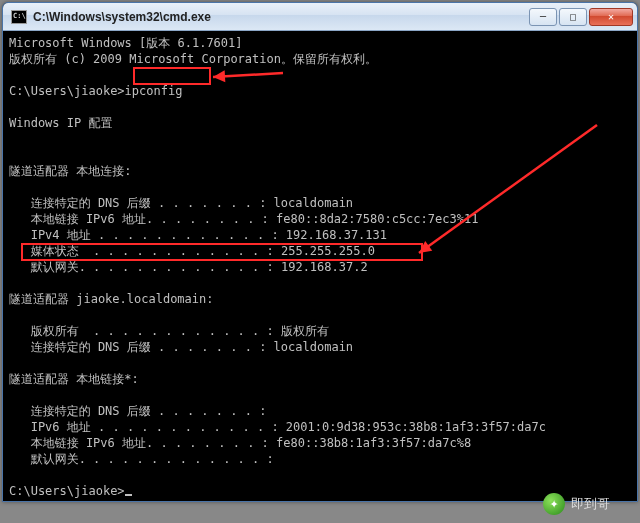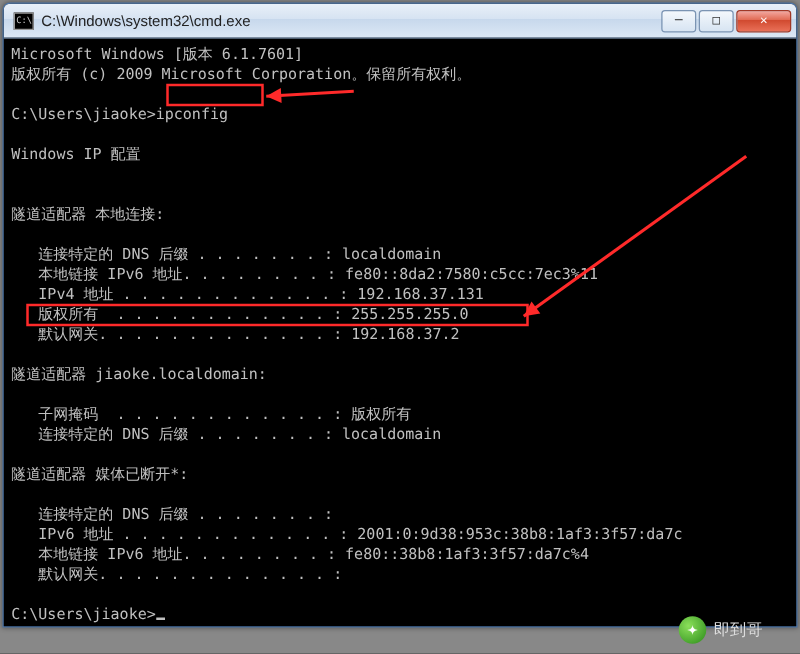--- a/index.html
+++ b/index.html
@@ -22,20 +22,21 @@
     box-shadow: 0 0 4px rgba(0,0,0,0.4);
     overflow: hidden;
   }
   .titlebar {
     height: 28px;
     background: linear-gradient(#e9f0f8, #d6e3f2 45%, #c7d8ec 46%, #dce8f5);
     display: flex;
     align-items: center;
     padding: 0 4px 0 8px;
     border-bottom: 1px solid #8ba6c6;
+    font-weight: bold;
   }
   .title-icon {
     width: 16px; height: 14px;
     background: #000;
     margin-right: 6px;
     border: 1px solid #999;
     position: relative;
   }
   .title-icon::after {
     content: "C:\\";
@@ -138,33 +139,33 @@
 <span>C:\Users\jiaoke&gt;</span><span>ipconfig</span>
 
 <span>Windows IP 配置</span>
 
 
 <span>隧道适配器 本地连接:</span>
 
 <span>   连接特定的 DNS 后缀 . . . . . . . :</span><span> localdomain</span>
 <span>   本地链接 IPv6 地址. . . . . . . . :</span><span> fe80::8da2:7580:c5cc:7ec3%11</span>
 <span>   IPv4 地址 . . . . . . . . . . . . :</span><span> 192.168.37.131</span>
-<span>   版权所有  . . . . . . . . . . . . :</span><span> 255.255.255.0</span>
+<span>   媒体状态  . . . . . . . . . . . . :</span><span> 255.255.255.0</span>
 <span>   默认网关. . . . . . . . . . . . . :</span><span> 192.168.37.2</span>
 
 <span>隧道适配器 jiaoke.localdomain:</span>
 
-<span>   子网掩码  . . . . . . . . . . . . :</span><span> 版权所有</span>
+<span>   版权所有  . . . . . . . . . . . . :</span><span> 版权所有</span>
 <span>   连接特定的 DNS 后缀 . . . . . . . :</span><span> localdomain</span>
 
-<span>隧道适配器 媒体已断开*:</span>
+<span>隧道适配器 本地链接*:</span>
 
 <span>   连接特定的 DNS 后缀 . . . . . . . :</span><span></span>
 <span>   IPv6 地址 . . . . . . . . . . . . :</span><span> 2001:0:9d38:953c:38b8:1af3:3f57:da7c</span>
-<span>   本地链接 IPv6 地址. . . . . . . . :</span><span> fe80::38b8:1af3:3f57:da7c%4</span>
+<span>   本地链接 IPv6 地址. . . . . . . . :</span><span> fe80::38b8:1af3:3f57:da7c%8</span>
 <span>   默认网关. . . . . . . . . . . . . :</span><span></span>
 
 <span>C:\Users\jiaoke&gt;</span><span class="cursor"></span>
 
     
     <div class="hl-cmd" style="left:130px;top:36px;width:78px;height:18px"></div>
     <div class="hl-cmd" style="left:18px;top:212px;width:402px;height:18px"></div>
 
     <svg class="arrow" style="left:0;top:0;width:100%;height:100%;position:absolute">
       <line y1="42" x2="210" y2="46" id="a1l" x1="280"></line>

